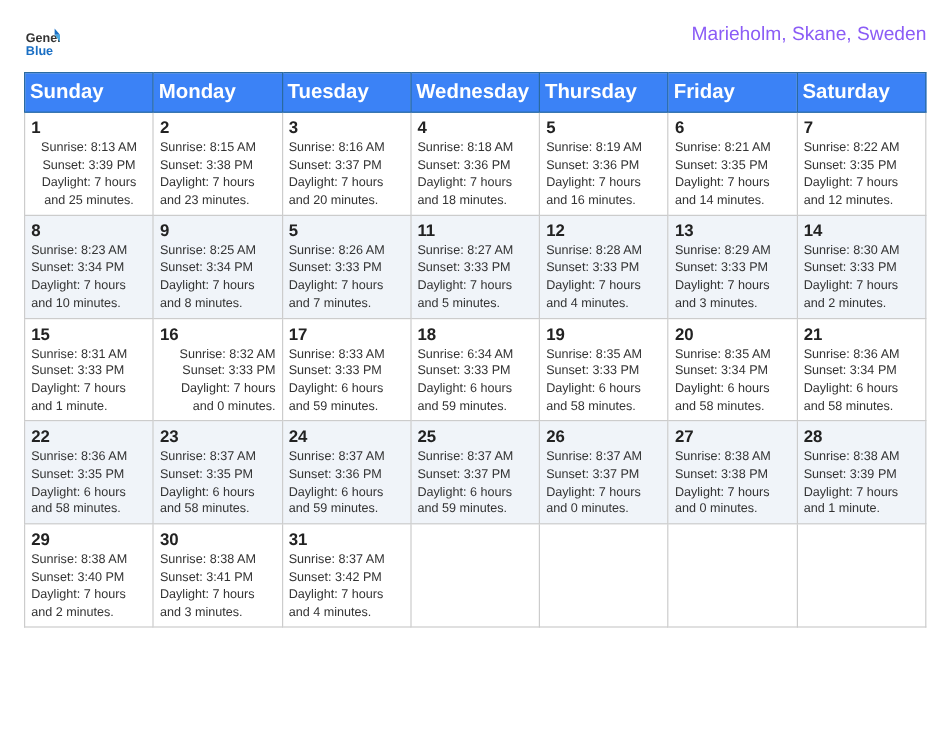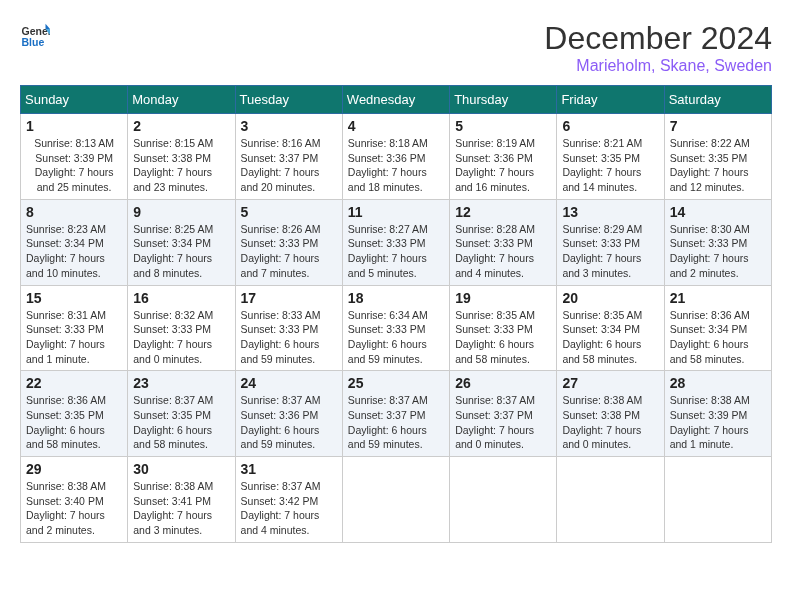--- a/index.html
+++ b/index.html
@@ -36,26 +36,26 @@
     .location-title {
       font-size: 16px;
       color: #8b5cf6;
     }
     .calendar-table {
       width: 100%;
       border-collapse: collapse;
       font-size: 11px;
     }
     .calendar-table th {
-      background-color: #0f766e;
+      background-color: #3b82f6;
       color: #fff;
       padding: 6px 4px;
       text-align: left;
-      font-size: 13px;
-      font-weight: normal;
+      font-size: 17px;
+      font-weight: bold;
       border: 1px solid #2a6aa0;
     }
     .calendar-table td {
       border: 1px solid #ccc;
       padding: 4px 5px;
       vertical-align: top;
       width: calc(100% / 7);
       height: 80px;
       background: #fff;
     }
@@ -84,21 +84,20 @@
 <div class="header">
   <div class="logo">
     <svg class="logo-icon" viewBox="0 0 40 40" xmlns="http://www.w3.org/2000/svg">
       <text x="2" y="20" font-size="14" font-weight="bold" fill="#333" font-family="Arial">General</text>
       <text x="2" y="34" font-size="14" font-weight="bold" fill="#1a6fc4" font-family="Arial">Blue</text>
       <polygon points="34,5 40,12 34,12" fill="#1a6fc4"></polygon>
       <polygon points="34,12 40,12 40,20" fill="#4aa8e0"></polygon>
     </svg>
   </div>
   <div class="title-block">
-    <div class="month-title">December 2024</div>
     <div class="location-title">Marieholm, Skane, Sweden</div>
   </div>
 </div>
 
 <table class="calendar-table">
   <thead>
     <tr>
     <th>Sunday</th>
         <th>Monday</th>
         <th>Tuesday</th>
@@ -214,21 +213,21 @@
       <tr>
         <td>
           <span class="day-number">15</span>
           <div class="day-info" style="white-space: pre-line;">Sunrise: 8:31 AM
 Sunset: 3:33 PM
 Daylight: 7 hours
 and 1 minute.</div>
         </td>
         <td>
           <span class="day-number">16</span>
-          <div class="day-info" style="white-space: pre-line;">Sunrise: 8:32 AM
+          <div class="day-info" style="white-space: pre-line; text-align: right;">Sunrise: 8:32 AM
 Sunset: 3:33 PM
 Daylight: 7 hours
 and 0 minutes.</div>
         </td>
         <td>
           <span class="day-number">17</span>
           <div class="day-info" style="white-space: pre-line;">Sunrise: 8:33 AM
 Sunset: 3:33 PM
 Daylight: 6 hours
 and 59 minutes.</div>

